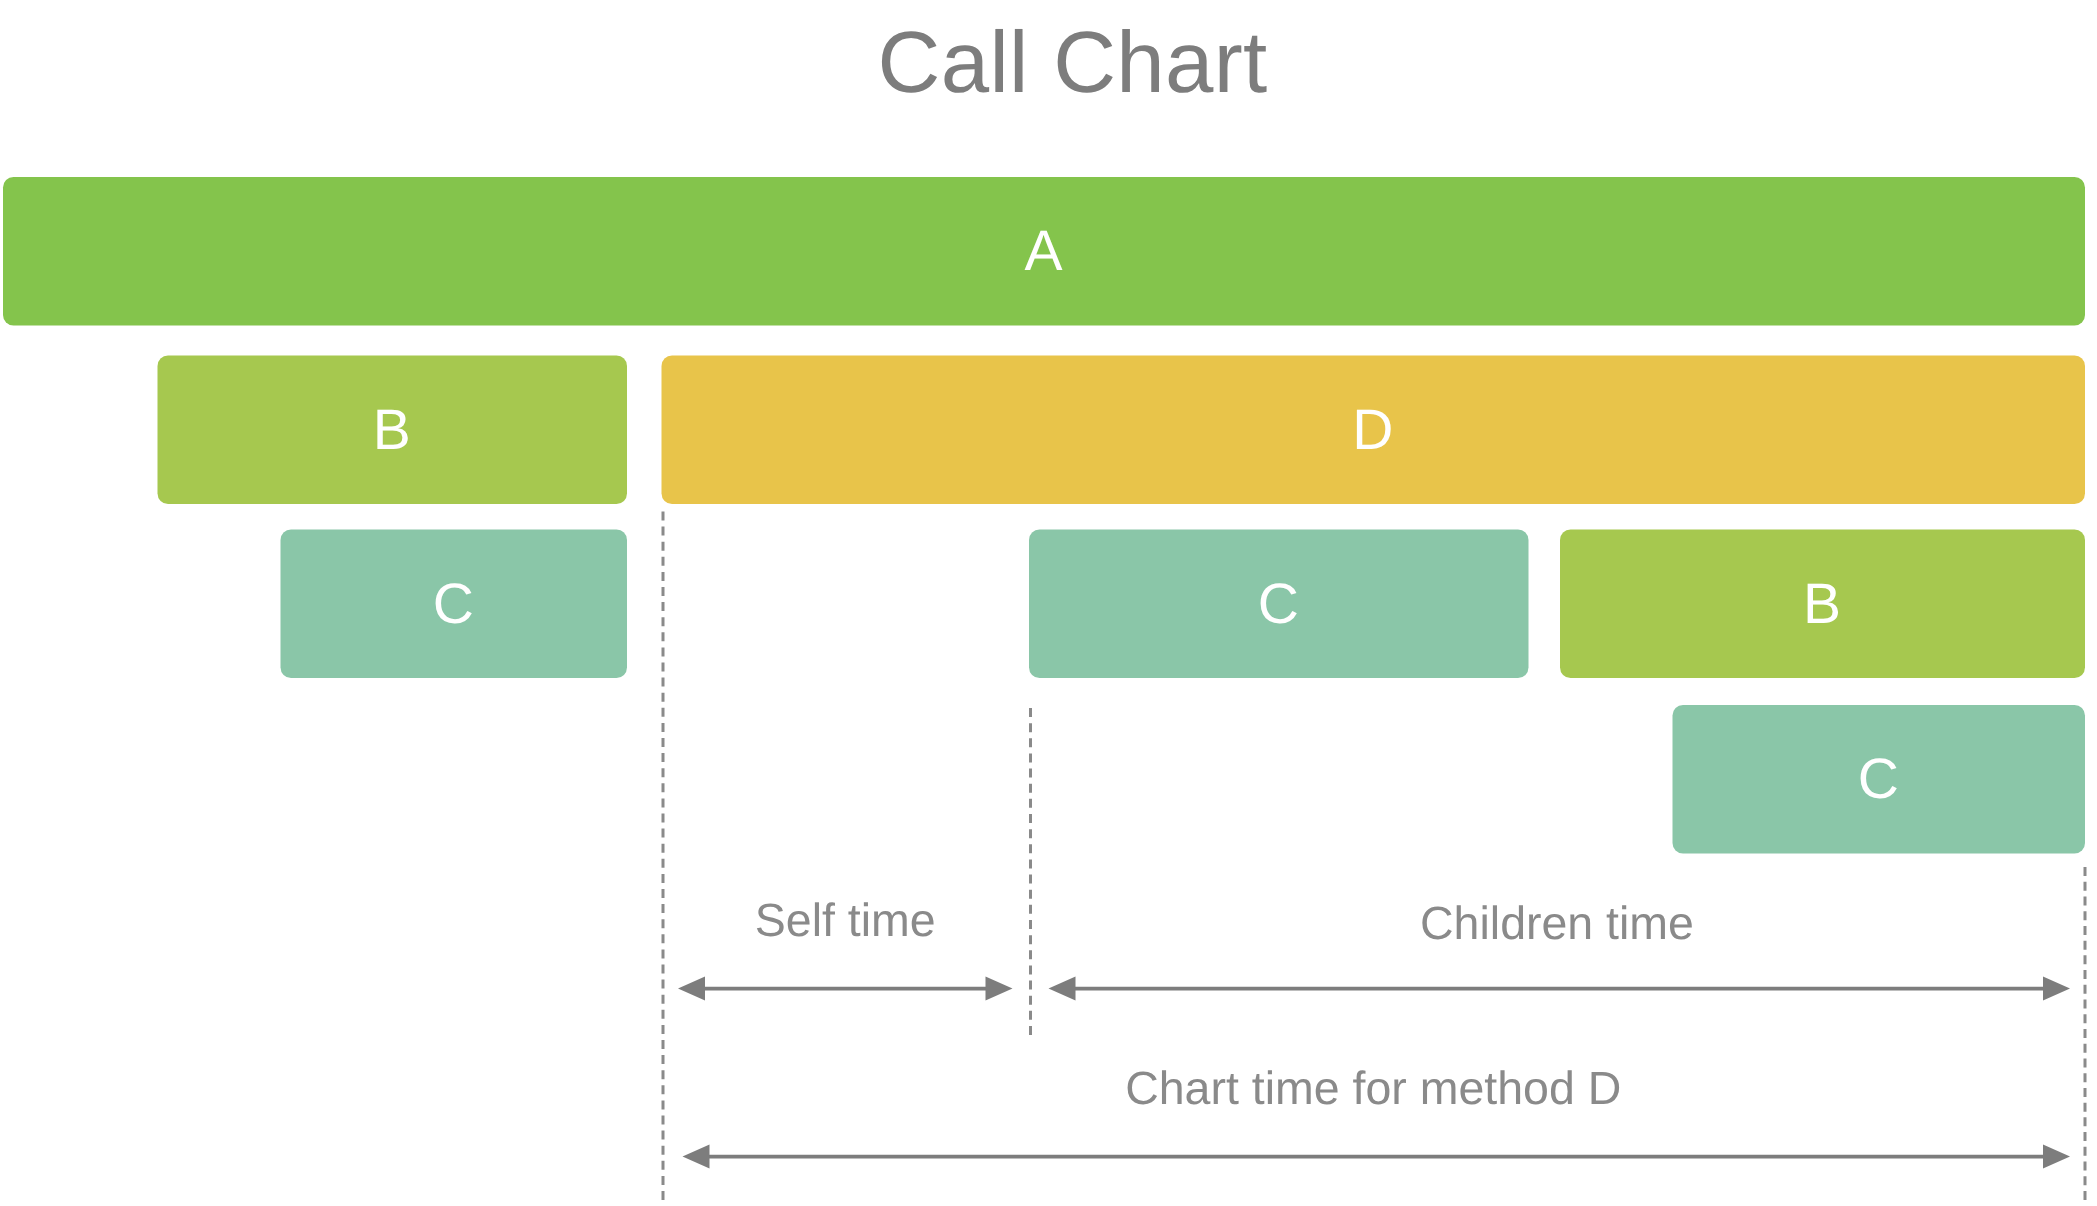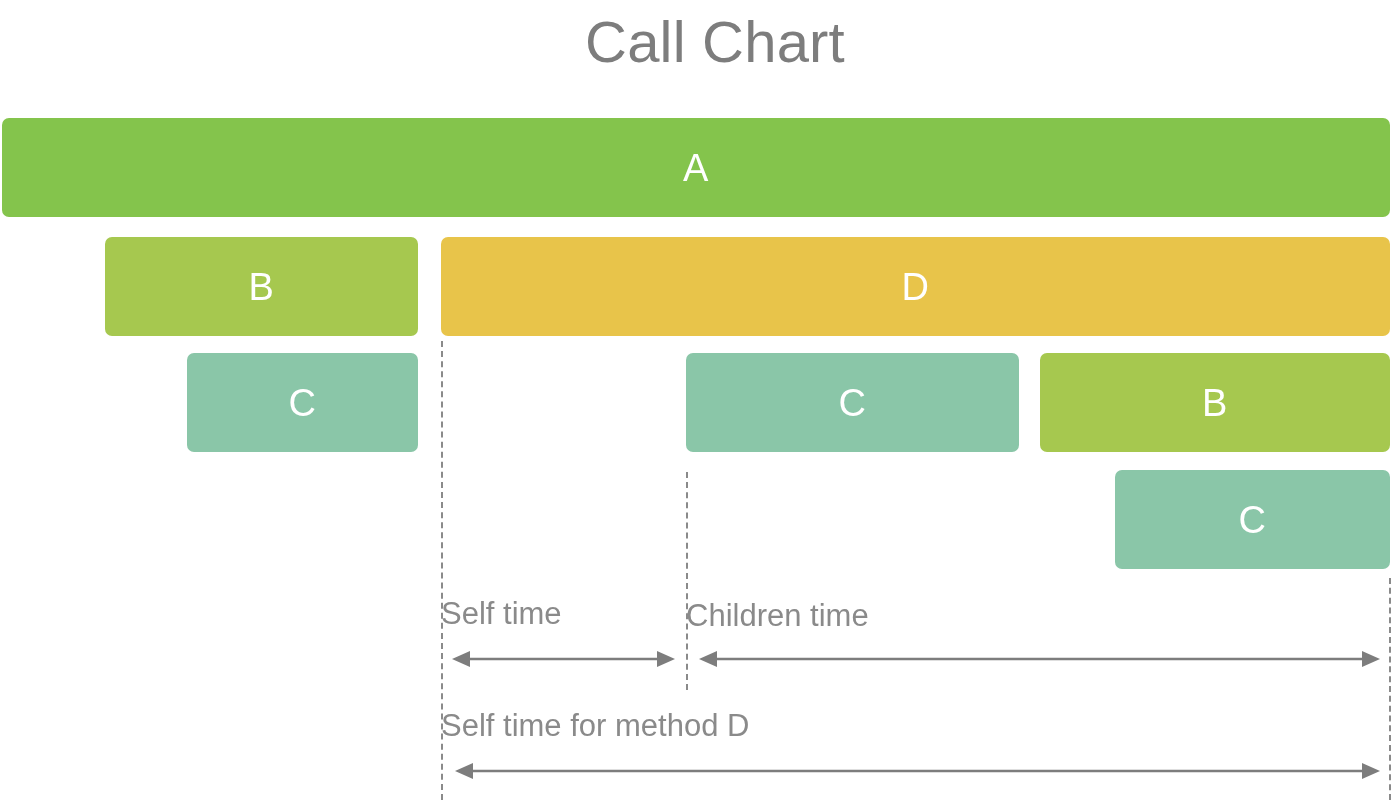--- a/index.html
+++ b/index.html
@@ -48,21 +48,21 @@
     pointer-events: none;
   }
   .dashed-line {
     position: absolute;
     width: 0;
     border-left: 2px dashed #8a8a8a;
     box-sizing: border-box;
   }
   .measure-label {
     position: absolute;
-    text-align: left;
+    text-align: center;
     color: #8a8a8a;
     font-size: 31px;
     font-weight: 400;
     line-height: 40px;
     white-space: nowrap;
   }
   .arrow-wrap {
     position: absolute;
     height: 22px;
   }
@@ -120,21 +120,21 @@
 
   <div class="measure-label" style="left:686px; top:596px; width:704px;">Children time</div>
   <div class="arrow-wrap" style="left:699px; top:648px; width:681px;">
     <svg viewBox="0 0 681 22" preserveAspectRatio="none">
       <line x1="10" y1="11" x2="671" y2="11" stroke="#7d7d7d" stroke-width="2.5"></line>
       <polygon points="0,11 18,3 18,19" fill="#7d7d7d"></polygon>
       <polygon points="681,11 663,3 663,19" fill="#7d7d7d"></polygon>
     </svg>
   </div>
 
-  <div class="measure-label" style="left:441px; top:706px; width:949px;">Self time for method D</div>
+  <div class="measure-label" style="left:441px; top:706px; width:949px;">Chart time for method D</div>
   <div class="arrow-wrap" style="left:455px; top:760px; width:925px;">
     <svg viewBox="0 0 925 22" preserveAspectRatio="none">
       <line x1="10" y1="11" x2="915" y2="11" stroke="#7d7d7d" stroke-width="2.5"></line>
       <polygon points="0,11 18,3 18,19" fill="#7d7d7d"></polygon>
       <polygon points="925,11 907,3 907,19" fill="#7d7d7d"></polygon>
     </svg>
   </div>
 
 </div>
 

